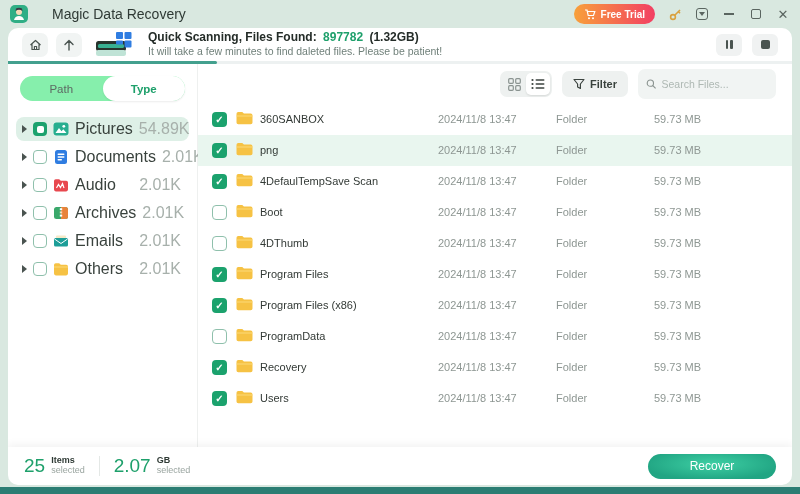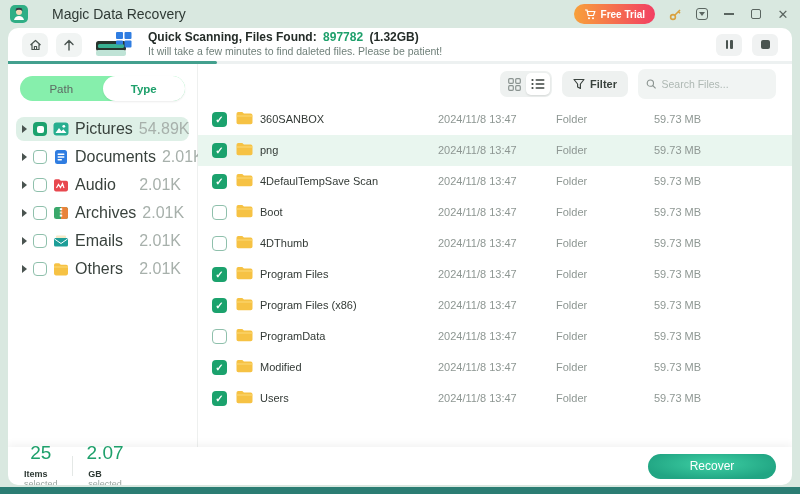--- a/index.html
+++ b/index.html
@@ -90,21 +90,21 @@
   .row { height:31px; position:relative; font-size:11px; }
   .row.highlight { background:#e9f6ef; }
   .row .cb { position:absolute; left:14px; top:8px; }
   .row .ficon { position:absolute; left:38px; top:7px; }
   .cell { position:absolute; top:9px; color:#8e9793; }
   .cell.name { left:62px; color:#333a36; }
   .cell.date { left:240px; } .cell.type { left:358px; } .cell.size { left:456px; }
 
   
   .footer { height:38px; display:flex; align-items:center; padding:0 16px; box-shadow:0 -3px 8px rgba(0,0,0,.05); position:relative; }
-  .stat { display:flex; align-items:center; gap:6px;flex-direction:column; }
+  .stat { display:flex; align-items:center; gap:6px; }
   .stat-num { font-size:19px; color:#1ea06b; }
   .stat-labels { line-height:1.1; }
   .stat-top { font-size:9px; font-weight:bold; color:#2f3a35; }
   .stat-bottom { font-size:9px; color:#9aa5a0; }
   .stat-sep { width:1px; height:20px; background:#e4e8e6; margin:0 14px; }
   .recover-btn { margin-left:auto; width:128px; height:25px; border-radius:13px; border:none;
     background:radial-gradient(ellipse at 50% 40%, #3ecfa4 0%, #21a583 75%); color:#fff; font-size:12px;
     display:flex; align-items:center; justify-content:center; font-family:"Liberation Sans", sans-serif; }
 </style>
 </head>
@@ -416,21 +416,21 @@
             <span class="cell type">Folder</span>
             <span class="cell size">59.73 MB</span>
           </div>
 
           <div class="row">
             <span class="cb on"></span>
             <svg class="ficon" width="17" height="14" viewBox="0 0 17 14">
                 <path d="M0.5 2.8 q0-1.8 1.8-1.8 h4 l1.6 1.6 h6.8 q1.8 0 1.8 1.8 v7 q0 1.8-1.8 1.8 H2.3 q-1.8 0-1.8-1.8 Z" fill="#f6c244"></path>
                 <path d="M0.5 4.4 h16 v1 H0.5 Z" fill="#fbd978"></path>
               </svg>
-            <span class="cell name">Modified</span>
+            <span class="cell name">Recovery</span>
             <span class="cell date">2024/11/8  13:47</span>
             <span class="cell type">Folder</span>
             <span class="cell size">59.73 MB</span>
           </div>
 
           <div class="row">
             <span class="cb on"></span>
             <svg class="ficon" width="17" height="14" viewBox="0 0 17 14">
                 <path d="M0.5 2.8 q0-1.8 1.8-1.8 h4 l1.6 1.6 h6.8 q1.8 0 1.8 1.8 v7 q0 1.8-1.8 1.8 H2.3 q-1.8 0-1.8-1.8 Z" fill="#f6c244"></path>
                 <path d="M0.5 4.4 h16 v1 H0.5 Z" fill="#fbd978"></path>

